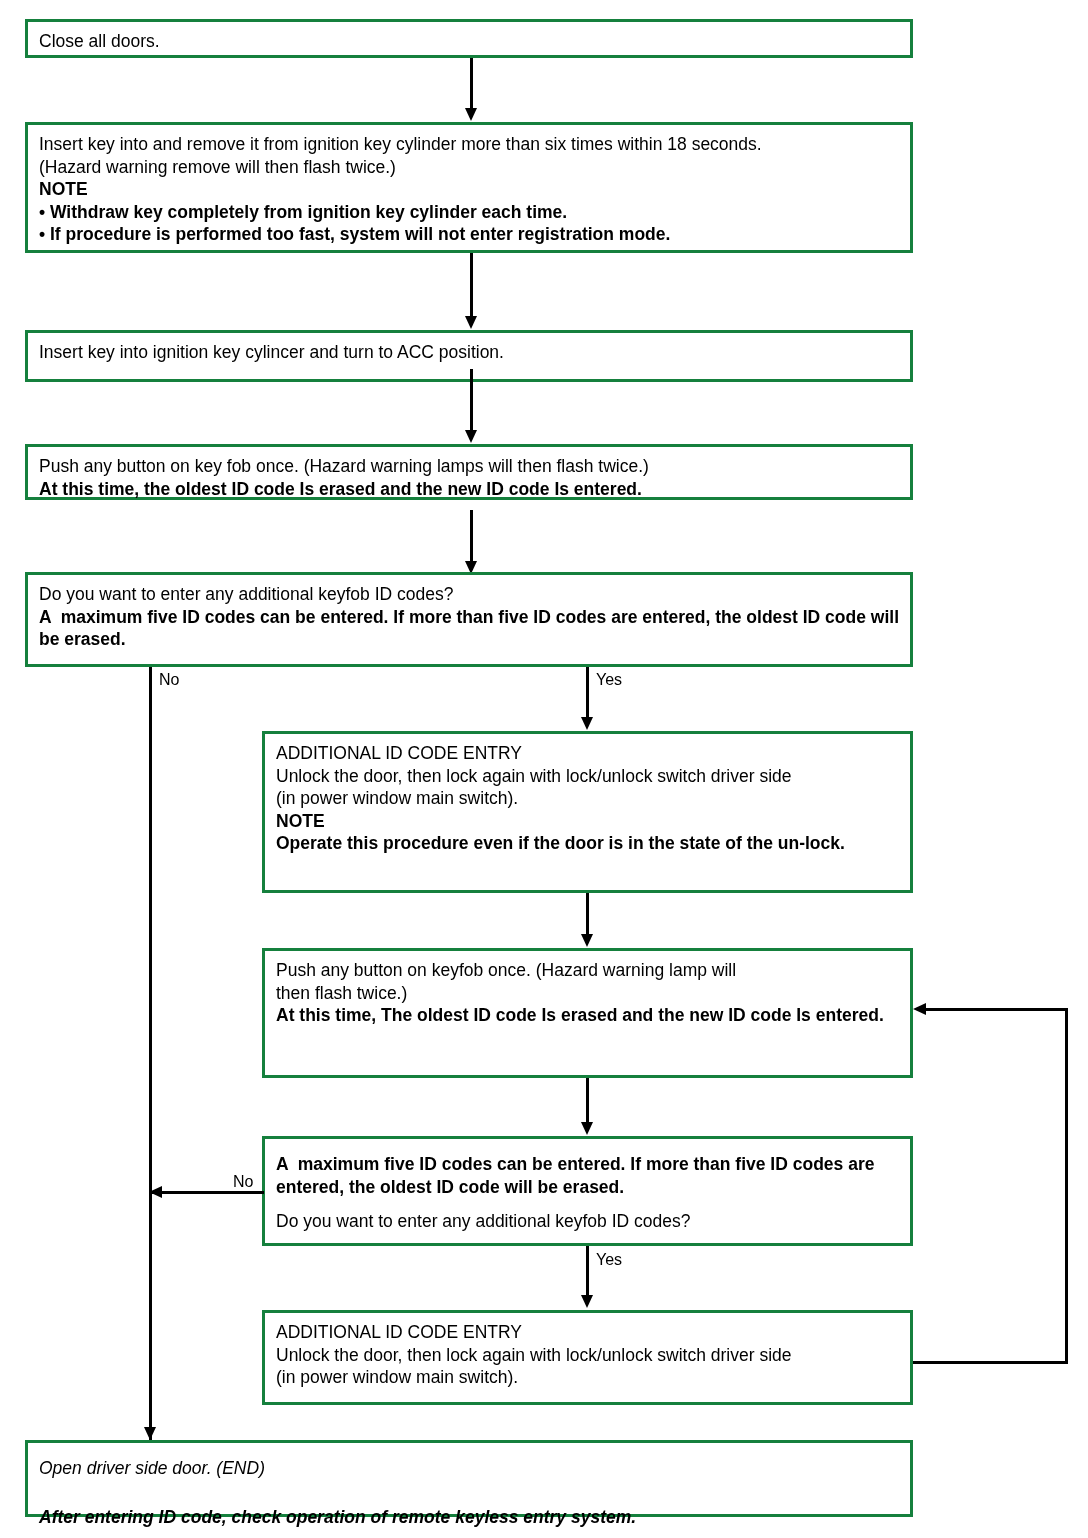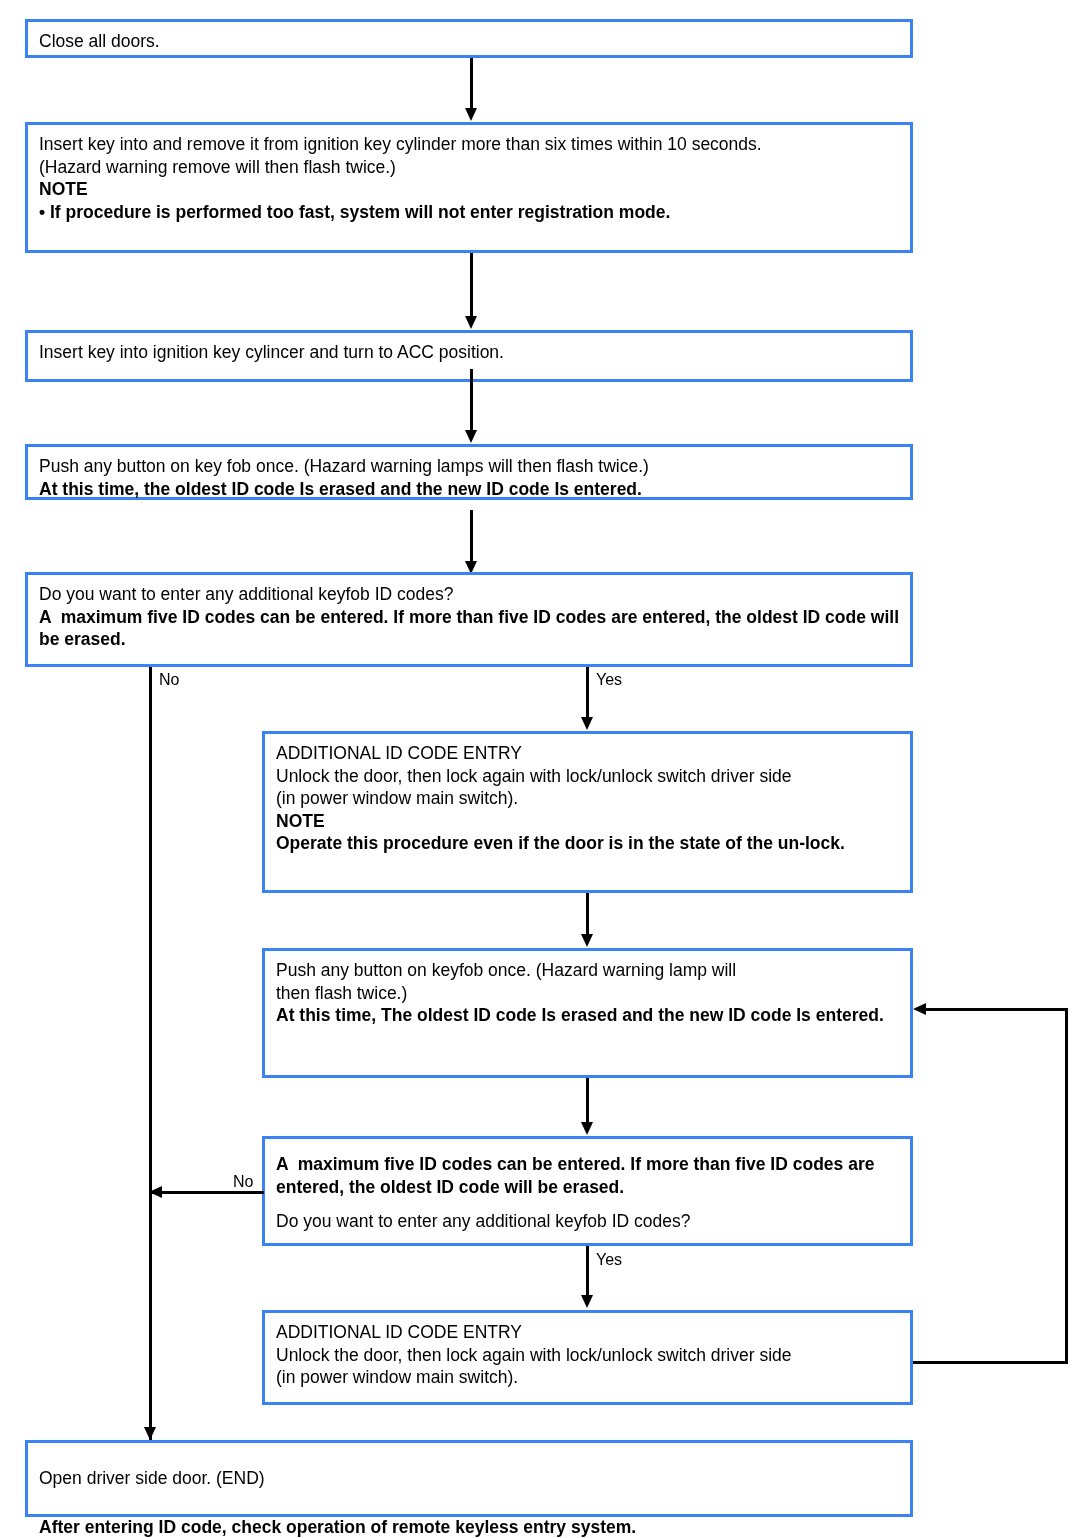--- a/index.html
+++ b/index.html
@@ -13,21 +13,21 @@
     width: 1088px;
     height: 1538px;
     background: #ffffff;
     font-family: "Liberation Sans", sans-serif;
     color: #000000;
     overflow: hidden;
   }
   .box {
     position: absolute;
     box-sizing: border-box;
-    border: 3px solid #3b82f6;
+    border: 3px solid #15803d;
     background: #ffffff;
     padding: 8px 11px 6px 11px;
   }
   .txt {
     font-size: 17.5px;
     line-height: 22.6px;
     white-space: pre-wrap;
     font-weight: 400;
   }
   .txt.b { font-weight: 700; }
@@ -72,23 +72,24 @@
 <div id="canvas">
 
   <div class="box" style="left:25px; top:19px; width:888px; height:39px;">
     <div class="txt">Close all doors.</div>
   </div>
 
   <div class="vline" style="left:470px; top:58px; height:52px;"></div>
   <div class="arrow-down" style="left:465px; top:108px;"></div>
 
   <div class="box" style="left:25px; top:122px; width:888px; height:131px;">
-    <div class="txt">Insert key into and remove it from ignition key cylinder more than six times within 10 seconds.</div>
+    <div class="txt">Insert key into and remove it from ignition key cylinder more than six times within 18 seconds.</div>
     <div class="txt">(Hazard warning remove will then flash twice.)</div>
     <div class="txt b">NOTE</div>
+    <div class="txt b">• Withdraw key completely from ignition key cylinder each time.</div>
     <div class="txt b">• If procedure is performed too fast, system will not enter registration mode.</div>
   </div>
 
   <div class="vline" style="left:470px; top:253px; height:65px;"></div>
   <div class="arrow-down" style="left:465px; top:316px;"></div>
 
   <div class="box" style="left:25px; top:330px; width:888px; height:52px;">
     <div class="txt">Insert key into ignition key cylincer and turn to ACC position.</div>
   </div>
 
@@ -153,18 +154,18 @@
     <div class="txt">ADDITIONAL ID CODE ENTRY</div>
     <div class="txt">Unlock the door, then lock again with lock/unlock switch driver side</div>
     <div class="txt">(in power window main switch).</div>
   </div>
 
   <div class="hline" style="left:913px; top:1361px; width:155px;"></div>
   <div class="vline" style="left:1065px; top:1008px; height:356px;"></div>
   <div class="hline" style="left:925px; top:1008px; width:143px;"></div>
   <div class="arrow-left" style="left:913px; top:1003px;"></div>
 
-  <div class="box" style="left:25px; top:1440px; width:888px; height:77px; padding-top:24px;">
+  <div class="box" style="left:25px; top:1440px; width:888px; height:77px; padding-top:14px;font-style:italic;">
     <div class="txt">Open driver side door. (END)</div>
     <div class="txt b" style="margin-top:26px;">After entering ID code, check operation of remote keyless entry system.</div>
   </div>
 
 </div>
 
 </body></html>

